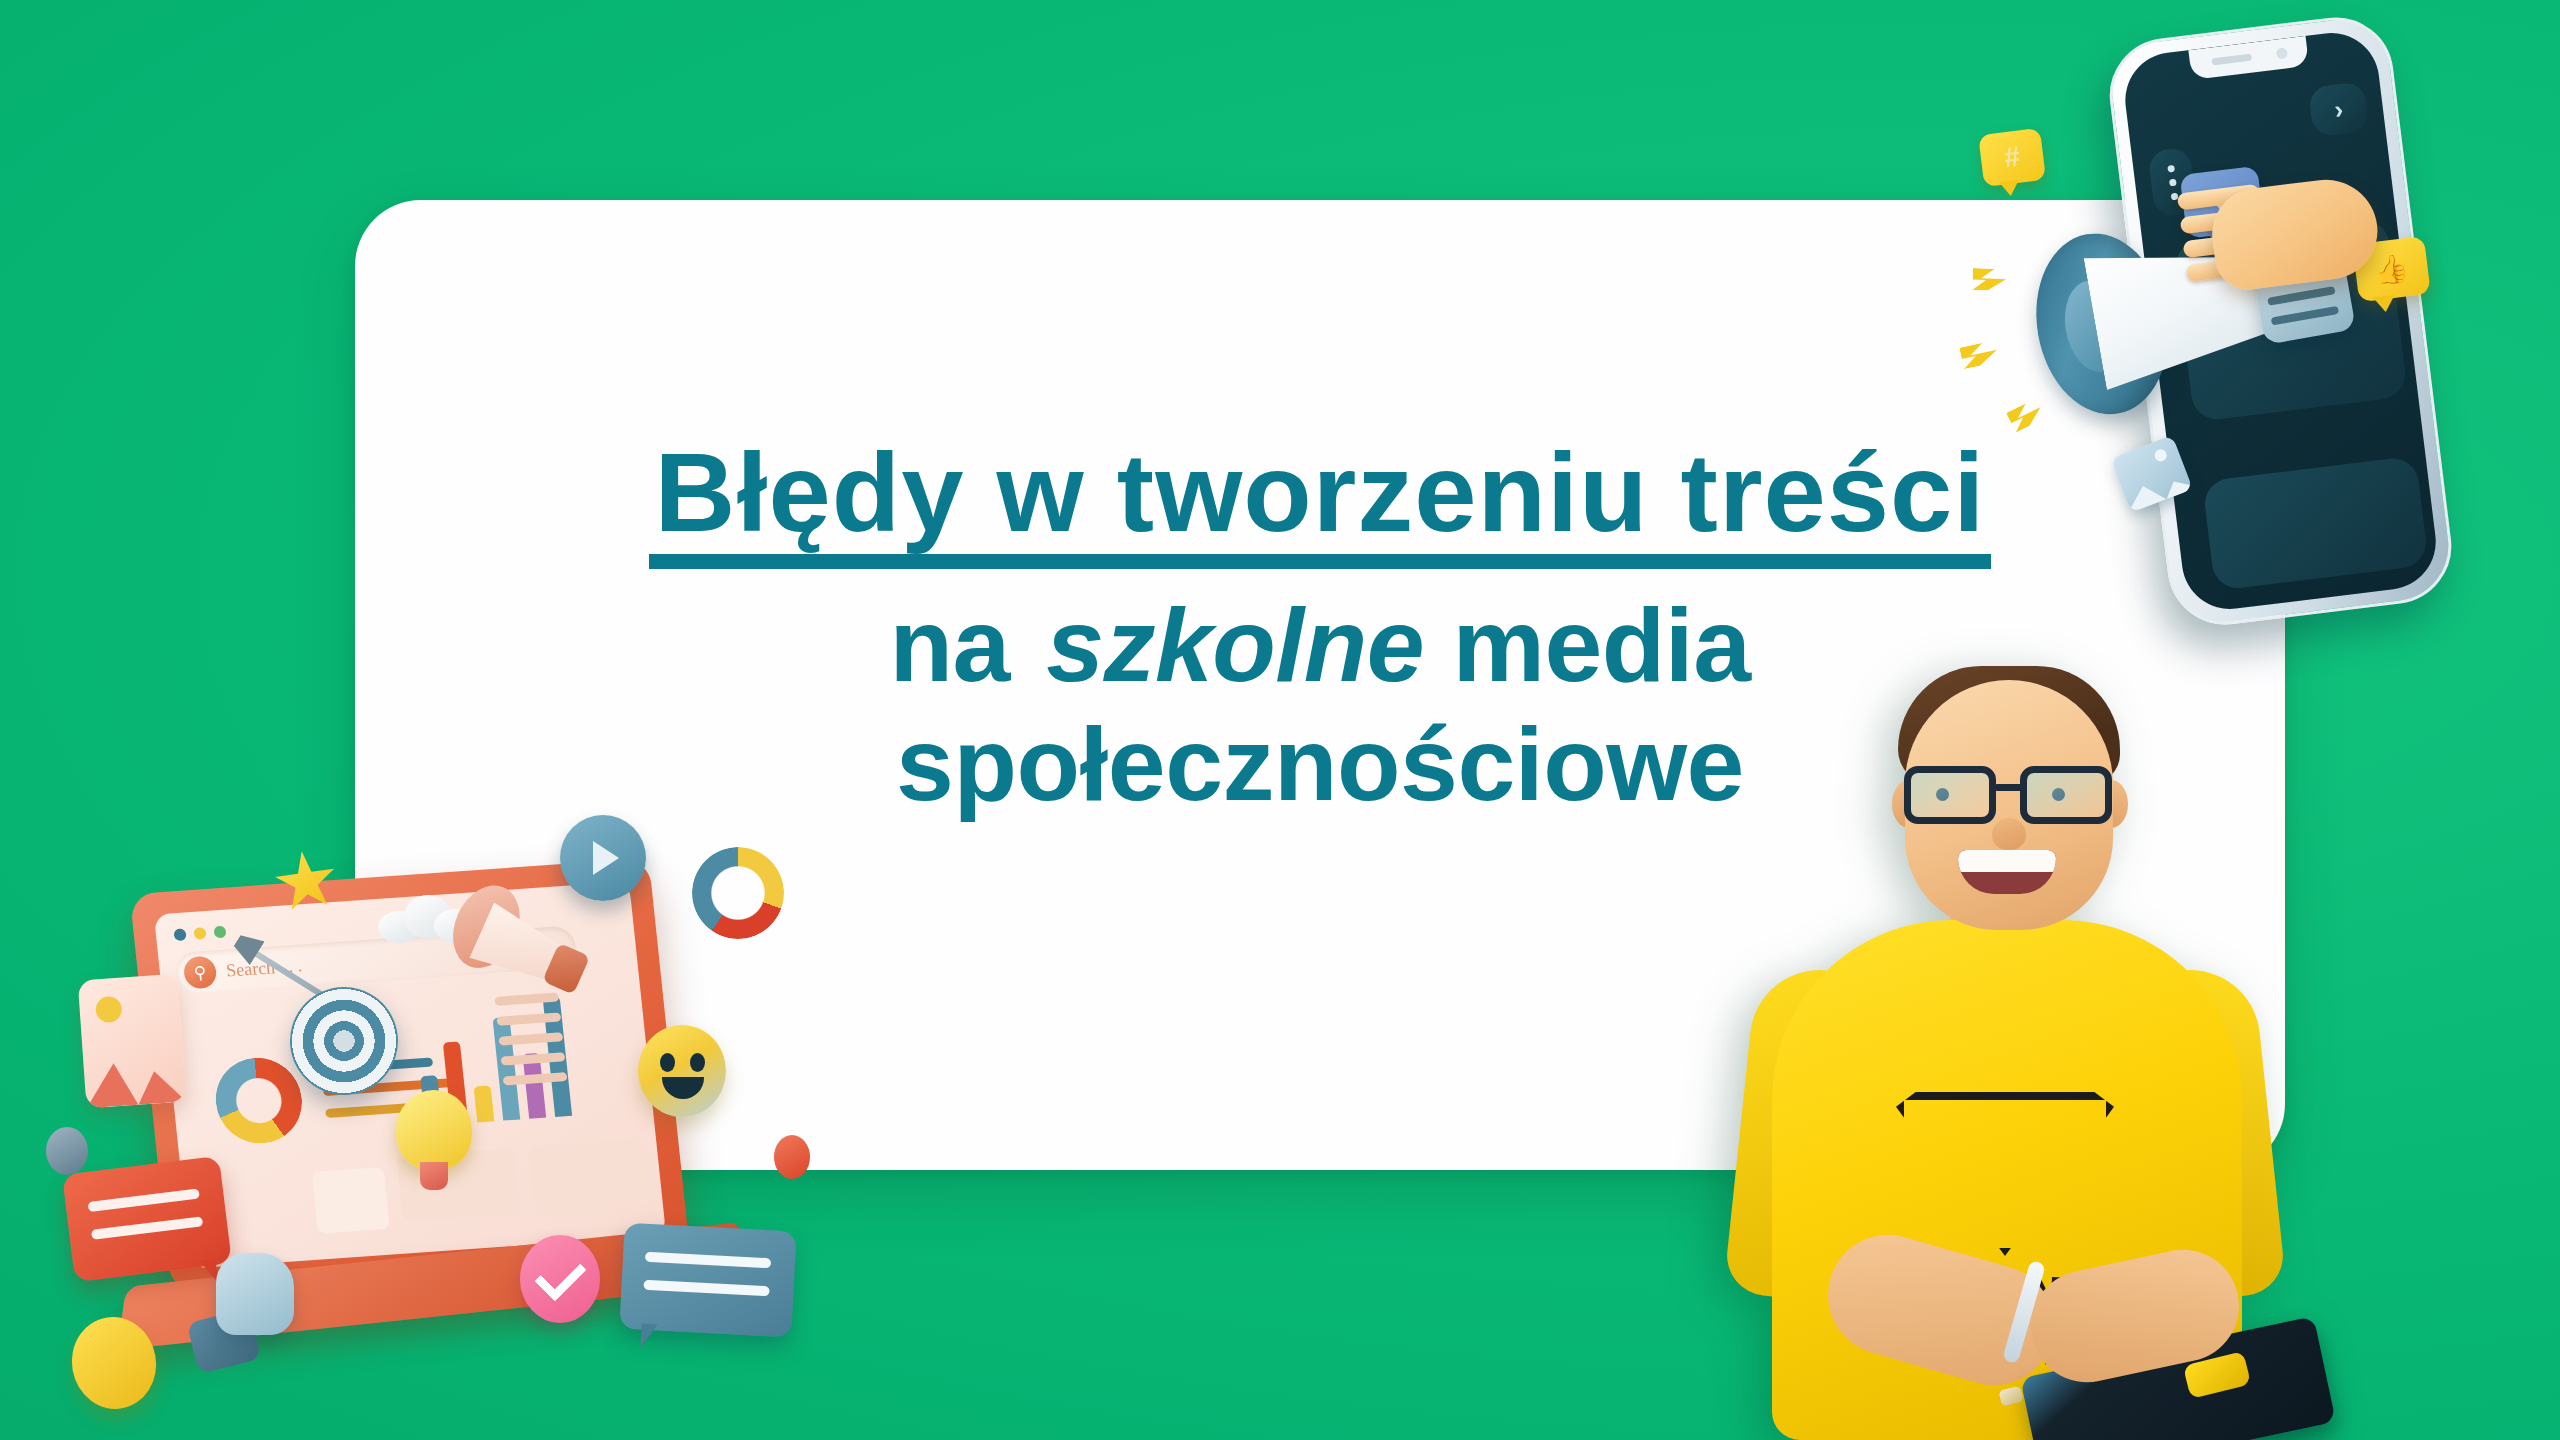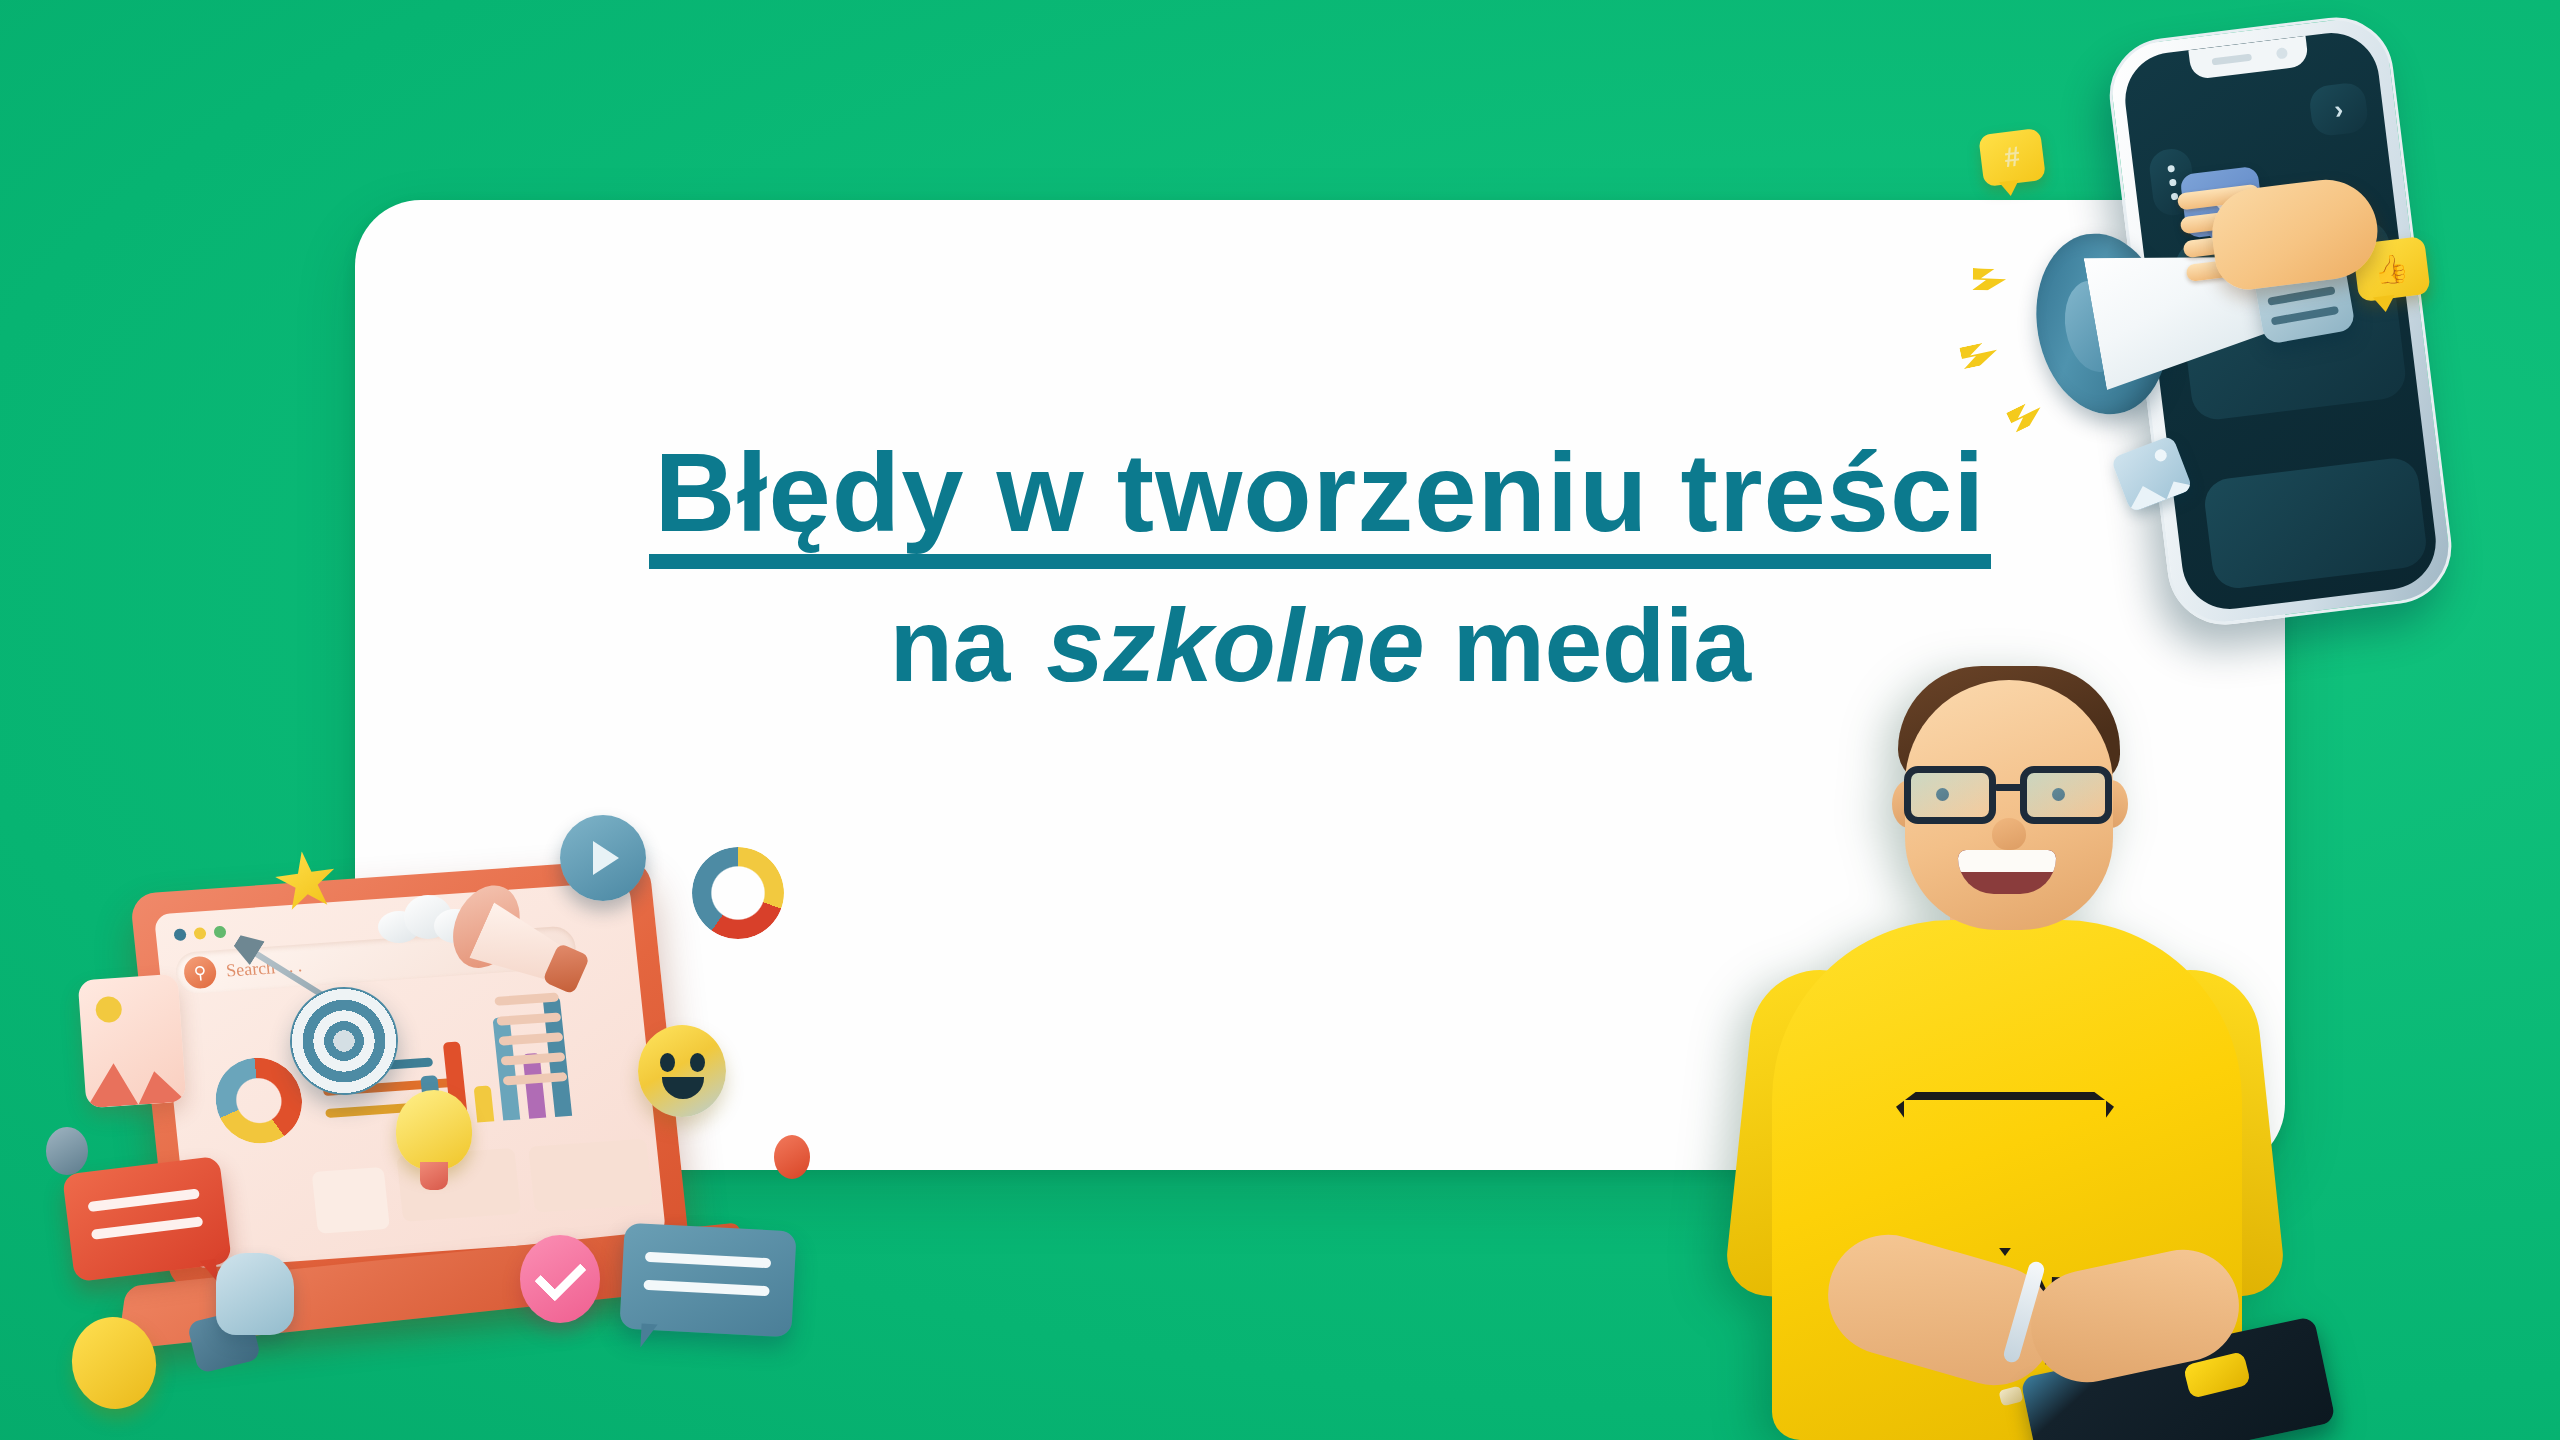--- a/index.html
+++ b/index.html
@@ -570,20 +570,21 @@
 
   <div id="white-card"></div>
 
   <div id="title-block">
     <span class="tl">
       <span id="title-line-1">Błędy w tworzeniu treści</span>
     </span>
     <span class="tl" id="title-line-2">
       <span>na </span><span class="ital">szkolne</span><span> media</span>
     </span>
+    <span class="tl" id="title-line-3">społecznościowe</span>
   </div>
 
   <div id="phone-illustration">
 
     <div id="phone-body">
       <div id="phone-screen">
         <div id="phone-notch"></div>
         <div class="scr-card" id="scr-chip-topright">›</div>
         <div class="scr-card" id="scr-chip-dots">
             <i></i>

